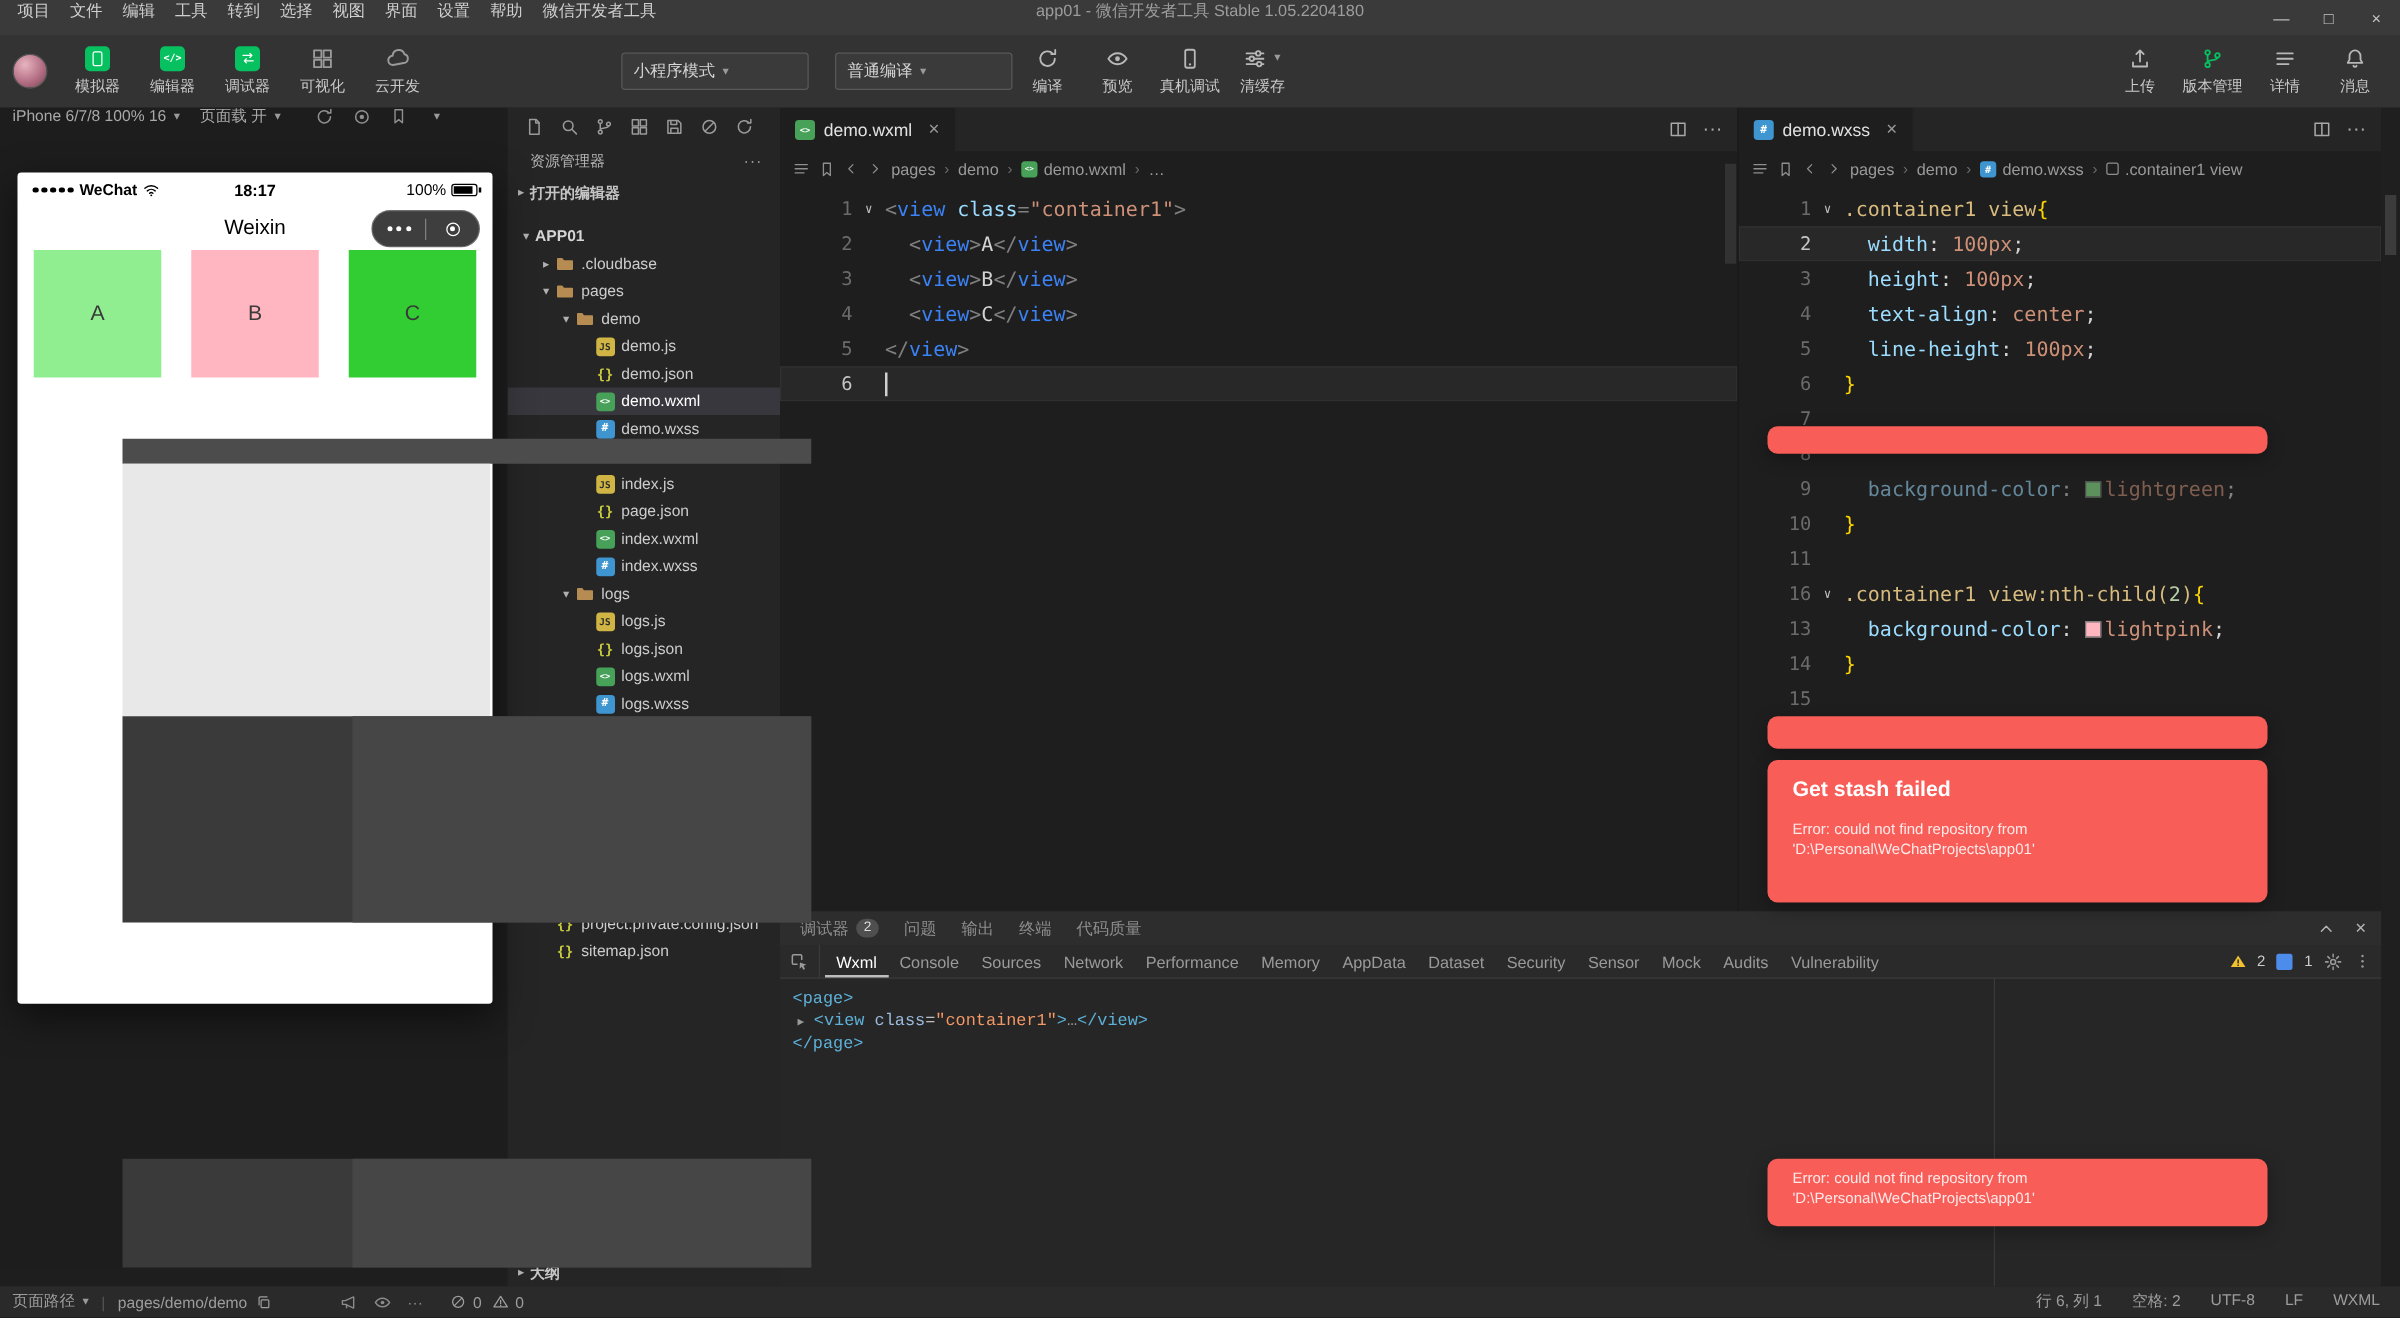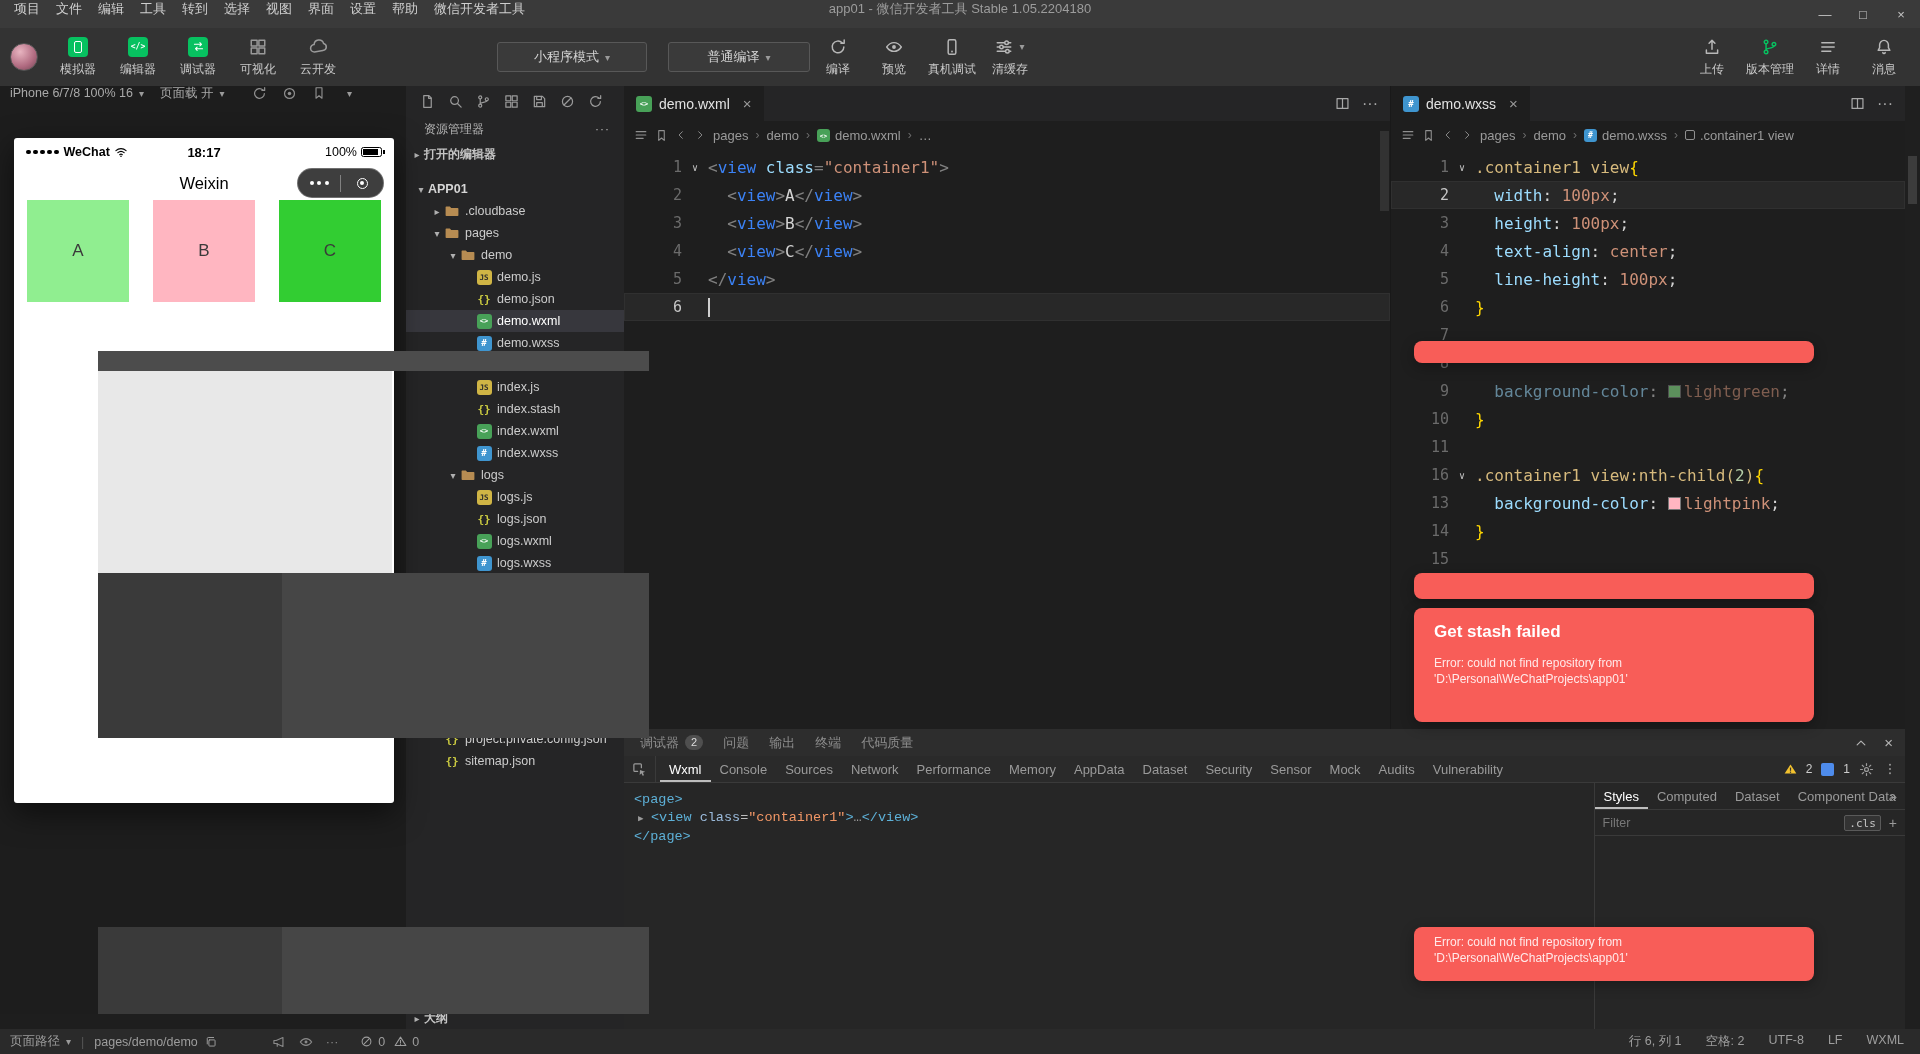--- a/index.html
+++ b/index.html
@@ -19,21 +19,21 @@
 .toolbar{position:absolute;left:0;top:28px;width:100%;height:58px;background:#333;z-index:10}
 .tb-left{position:absolute;left:10px;top:0;height:100%;display:flex;align-items:center;gap:8px}
 .avatar{width:28px;height:28px;border-radius:50%;margin-right:6px;background:radial-gradient(circle at 35% 30%,#e8b4c0,#b06a80 60%,#6d4552);border:1px solid #555}
 .tool-btn{min-width:52px;padding:0 4px;height:52px;display:flex;flex-direction:column;align-items:center;justify-content:center;gap:4px}
 .tool-btn .lbl{font-size:12px;color:#c9c9c9;white-space:nowrap}
 .tb-ic{height:20px;display:flex;align-items:center;justify-content:center;color:#b5b5b5}
 .gchip{width:20px;height:20px;border-radius:4px;background:#07c160;display:inline-flex;align-items:center;justify-content:center;color:#fff;font-weight:bold;font-family:"DejaVu Sans Mono",monospace}
 .gphone{width:8px;height:12px;border:1.5px solid #fff;border-radius:2px;display:block}
 .ic{display:inline-flex;align-items:center;justify-content:center}
 .ic svg{width:100%;height:100%}
-.select{position:absolute;top:14px;height:30px;background:#3a3a3a;border:1px solid #585858;border-radius:3px;display:flex;align-items:center;justify-content:center;padding:0 9px;font-size:13px;color:#d5d5d5}
+.select{position:absolute;top:14px;height:30px;background:#3a3a3a;border:1px solid #585858;border-radius:3px;display:flex;align-items:center;justify-content:flex-start;padding:0 9px;font-size:13px;color:#d5d5d5}
 .select.mode{left:497px;width:150px}
 .select.compile{left:668px;width:142px}
 .caret{color:#9a9a9a;font-size:10px;margin-left:6px}
 .tb-actions{position:absolute;left:812px;top:3px;display:flex;gap:4px}
 .tb-right{position:absolute;right:10px;top:3px;display:flex;gap:4px}
 
 
 .sim-area{position:absolute;left:0;top:71px;width:406px;height:943px;background:#1d1d1d}
 .sim-toolbar{position:absolute;left:0;top:8px;width:100%;height:28px;display:flex;align-items:center;font-size:12.5px;color:#a9a9a9}
 .sim-device{margin-left:10px;display:flex;align-items:center;white-space:nowrap}
@@ -553,21 +553,21 @@
           <span class="ticon">
             <span class="chip chip-js">JS</span>
           </span>
           <span>index.js</span>
         </div>
         <div class="trow" style="padding-left:56px">
           <span class="chev"></span>
           <span class="ticon">
             <span class="chip chip-json">{}</span>
           </span>
-          <span>index.stash</span>
+          <span>page.json</span>
         </div>
         <div class="trow" style="padding-left:56px">
           <span class="chev"></span>
           <span class="ticon">
             <span class="chip chip-wxml">&lt;&gt;</span>
           </span>
           <span>index.wxml</span>
         </div>
         <div class="trow" style="padding-left:56px">
           <span class="chev"></span>
@@ -928,34 +928,20 @@
           </span>
         </span>
       </div>
     <div class="dbg-body">
       <div class="wxml-pane" id="wxmlPane">
           <div class="dl" style="padding-left:0px"><span class="dt-tag">&lt;page&gt;</span></div>
           <div class="dl" style="padding-left:4px"><span class="arrow">▶</span><span class="dt-tag">&lt;view</span><span class="dt-x"> </span><span class="dt-attr">class</span><span class="dt-x">=</span><span class="dt-val">"container1"</span><span class="dt-tag">&gt;</span><span class="dt-dim">…</span><span class="dt-tag">&lt;/view&gt;</span></div>
           <div class="dl" style="padding-left:0px"><span class="dt-tag">&lt;/page&gt;</span></div>
         </div>
       <div class="v-div"></div>
-      <div class="styles-pane">
-        <div class="styles-tabs" id="stylesTabs">
-            <span class="stab active">Styles</span>
-            <span class="stab">Computed</span>
-            <span class="stab">Dataset</span>
-            <span class="stab">Component Data</span>
-            <span class="dbl-chev">»</span>
-          </div>
-        <div class="filter-row">
-          <input class="filter-input" placeholder="Filter" style="">
-          <span class="cls-btn">.cls</span>
-          <span class="plus">+</span>
-        </div>
-      </div>
     </div>
   </div>
 
   <div class="statusbar">
     <div class="sb-left">
       <span class="sb-item">
         <span>页面路径</span>
         <span class="caret">▾</span>
       </span>
       <span class="sb-sep">|</span>

